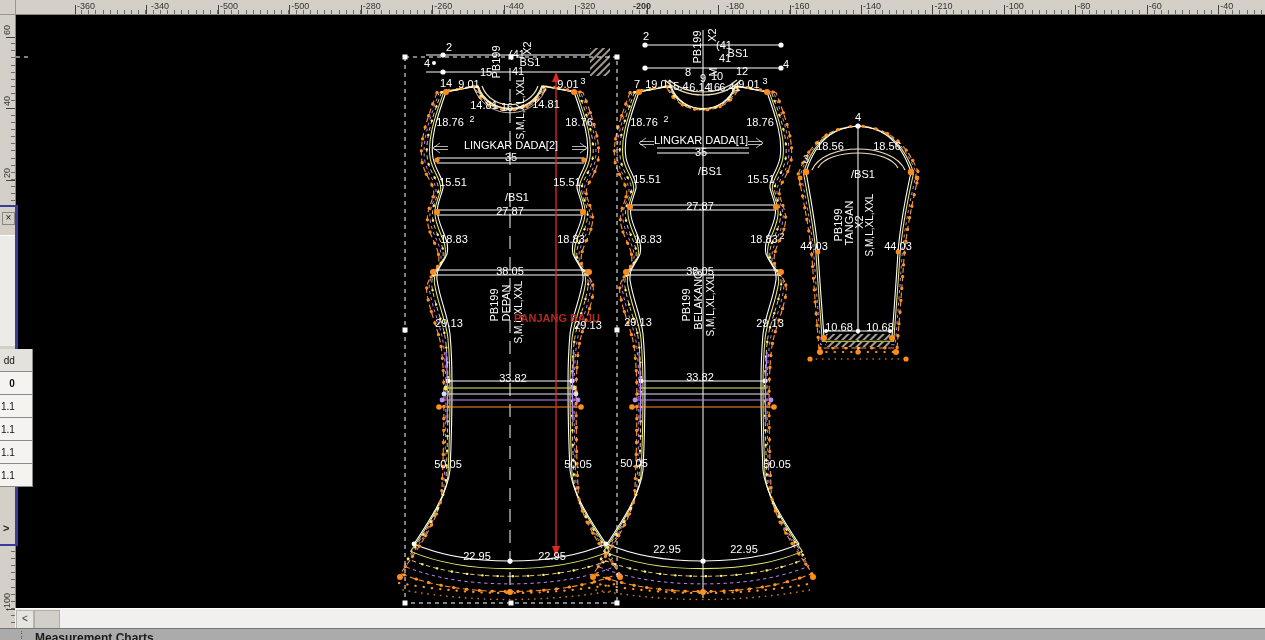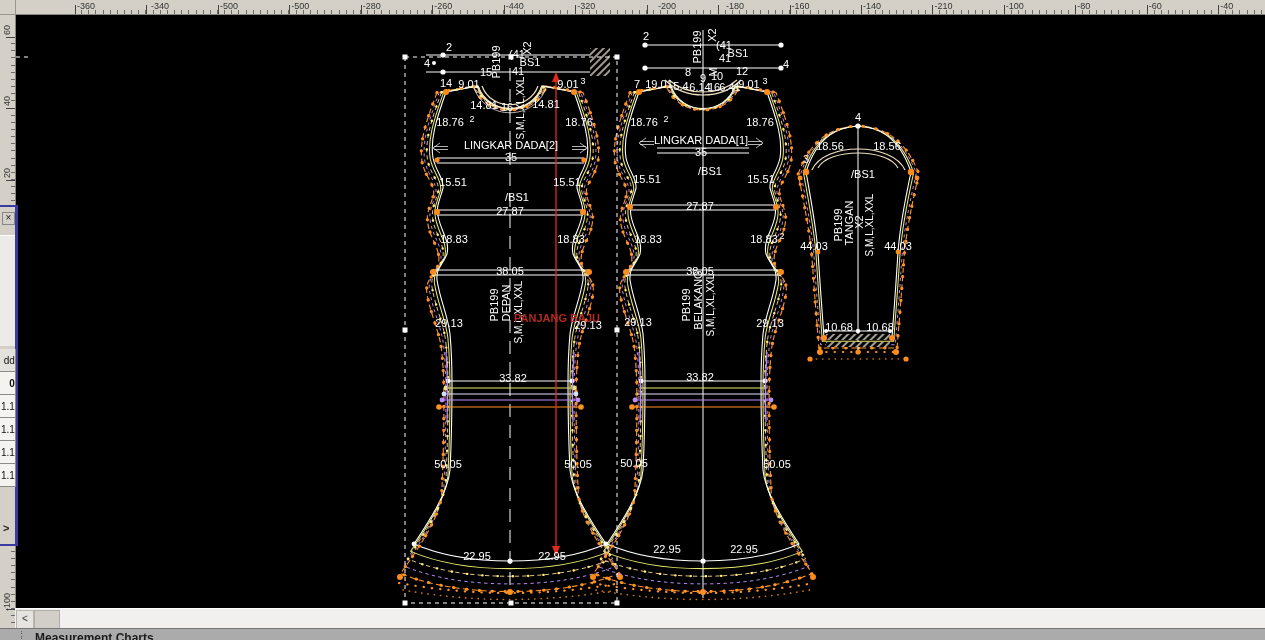--- a/index.html
+++ b/index.html
@@ -39,21 +39,21 @@
   .dotO{stroke:#ff9224;fill:none;stroke-width:2.2;stroke-dasharray:.3 8;stroke-linecap:round;}
   .dotO2{stroke:#c97718;fill:none;stroke-width:1.6;stroke-dasharray:.3 6;stroke-linecap:round;}
   .purp{stroke:#bd8cff;stroke-width:1.2;fill:none;}
   
   #panel{position:absolute;left:0;top:205px;width:18px;height:341px;z-index:7;background:#d4d0c8;
      border-top:2px solid #3a3aa0;border-bottom:2px solid #3a3aa0;border-right:3px solid #3a3aa0;box-sizing:border-box;}
   #panel .close{position:absolute;top:5px;left:2px;width:11px;height:11px;background:#d4d0c8;border:1px solid #888;
      font-size:10px;line-height:9px;text-align:center;color:#222;cursor:default;}
   #panel .lite{position:absolute;top:28px;left:0;width:15px;height:110px;background:#ecebe7;border-top:1px solid #fff;}
   #panel table{position:absolute;top:142px;left:0;border-collapse:collapse;}
-  #panel td{width:14px;height:20px;font-size:10px;text-align:right;padding-right:0;color:#111;
+  #panel td{width:14px;height:20px;font-size:10px;text-align:right;padding-right:17px;color:#111;
      border-bottom:1px solid #8a8a8a;border-right:1px solid #8a8a8a;background:#f4f3f0;margin-left:28px;}
   #panel td.hd{background:#e4e2dc;font-weight:normal;}
   #panel td.b0{font-weight:bold;}
   #panel .expand{position:absolute;bottom:10px;left:3px;font-size:11px;color:#222;font-weight:bold;}
   
   #hscroll{position:absolute;left:15px;top:608px;width:1250px;height:20px;z-index:6;background:#f1f0ee;border-top:1px solid #fff;}
   #hscroll .btn{position:absolute;left:1px;top:1px;width:16px;height:17px;background:#e6e4e0;border:1px solid #b9b6af;
       font-size:10px;color:#333;text-align:center;line-height:16px;}
   #hscroll .thumb{position:absolute;left:19px;top:1px;width:24px;height:17px;background:#d2cfc9;border:1px solid #b0ada6;}
   #status{position:absolute;left:0;top:628px;width:1265px;height:12px;z-index:8;background:#ababab;border-top:1px solid #777;overflow:hidden;}
@@ -77,21 +77,21 @@
       <span class="rlab" style="left: 276.35px;">-500</span>
       <div class="tick" style="left: 345.8px; height: 9px;"></div>
       <span class="rlab" style="left: 347.8px;">-280</span>
       <div class="tick" style="left: 417.25px; height: 9px;"></div>
       <span class="rlab" style="left: 419.25px;">-260</span>
       <div class="tick" style="left: 488.7px; height: 9px;"></div>
       <span class="rlab" style="left: 490.7px;">-440</span>
       <div class="tick" style="left: 560.15px; height: 9px;"></div>
       <span class="rlab" style="left: 562.15px;">-320</span>
       <div class="tick" style="left: 631.6px; height: 9px;"></div>
-      <span class="rlab" style="left: 643px;">-200</span>
+      <span class="rlab" style="left: 618px; font-weight: bold;">-200</span>
       <div class="tick" style="left: 703.05px; height: 9px;"></div>
       <span class="rlab" style="left: 711px;">-180</span>
       <div class="tick" style="left: 774.5px; height: 9px;"></div>
       <span class="rlab" style="left: 776.5px;">-160</span>
       <div class="tick" style="left: 845.95px; height: 9px;"></div>
       <span class="rlab" style="left: 847.95px;">-140</span>
       <div class="tick" style="left: 917.4px; height: 9px;"></div>
       <span class="rlab" style="left: 919.4px;">-210</span>
       <div class="tick" style="left: 988.85px; height: 9px;"></div>
       <span class="rlab" style="left: 990.85px;">-100</span>

